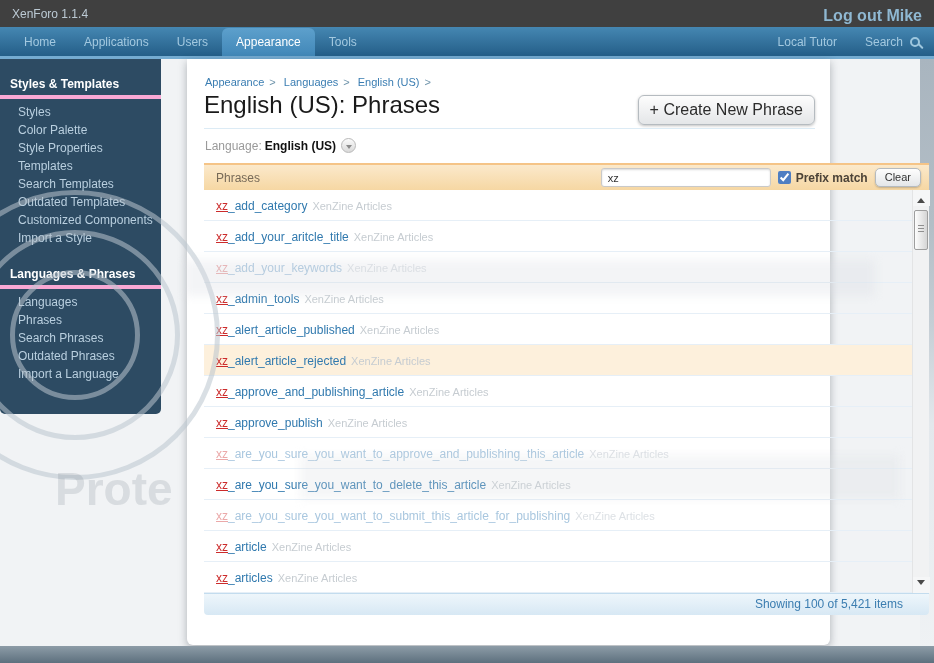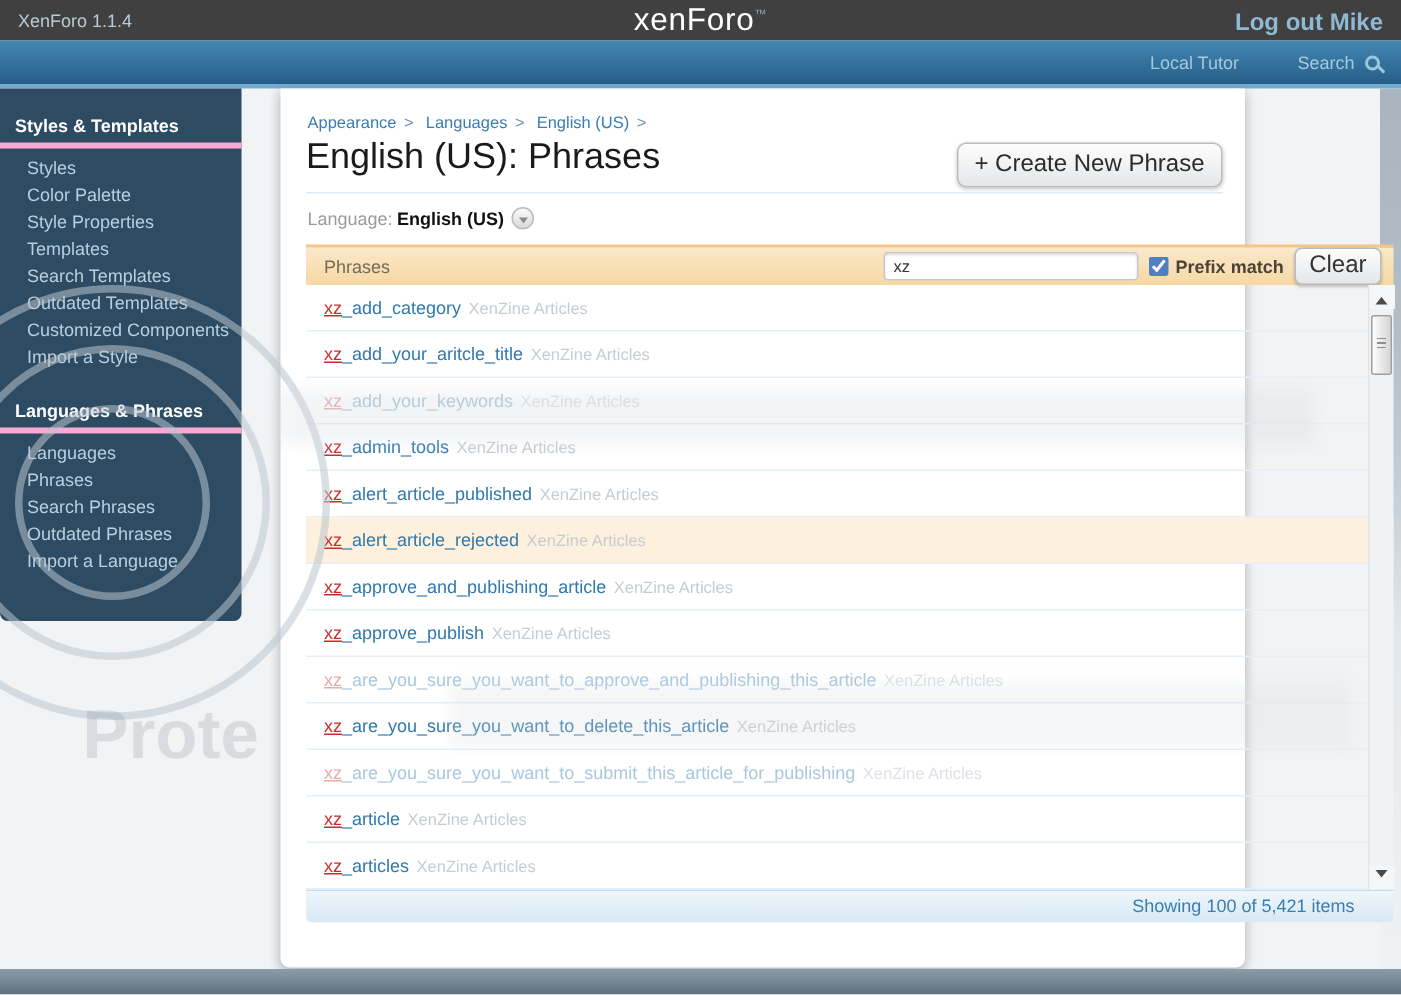--- a/index.html
+++ b/index.html
@@ -33,21 +33,21 @@
     border-bottom:3px solid #74abd1;
   }
   .navbar .tabs { position:absolute; left:10px; bottom:0; display:flex; }
   .navbar .tab {
     display:block; padding:7px 14px 7px; font-size:12px; color:#a3c9e0;
   }
   .navbar .tab.active {
     background:linear-gradient(#5da0cc,#4187b8);
     border-radius:6px 6px 0 0; color:#ffffff;
   }
-  .nav-right { position:absolute; right:14px; bottom:7px; display:flex; align-items:center; gap:39px; }
+  .nav-right { position:absolute; right:14px; bottom:7px; display:flex; align-items:center; gap:28px; }
   .nav-right a { font-size:12px; color:#a3c9e0; display:flex; align-items:center; }
   .mag {
     width:10px; height:10px; border:2px solid #9ec7de; border-radius:50%;
     display:inline-block; position:relative; margin-left:7px;
   }
   .mag::after {
     content:""; position:absolute; width:7px; height:2px; background:#9ec7de;
     transform:rotate(45deg); right:-6px; bottom:-2px; border-radius:1px;
   }
 
@@ -115,21 +115,21 @@
     width:170px; height:19px; border:1px solid #c9c9c9; border-radius:3px;
     font-family:"Liberation Sans", sans-serif; font-size:11px; color:#333;
     padding:0 6px; box-shadow:inset 0 1px 2px rgba(0,0,0,0.15);
   }
   .filter-bar input[type=checkbox] {
     width:13px; height:13px; margin:0 5px 0 7px; accent-color:#4f7ec2;
   }
   .filter-bar .pm-label { font-size:12px; font-weight:bold; color:#4c4338; margin-right:7px; }
   .clear-btn {
     font-family:"Liberation Sans", sans-serif;
-    font-size:16px; color:#333; padding:2px 9px 3px;
+    font-size:11px; color:#333; padding:2px 9px 3px;
     background:linear-gradient(#fdfdfd,#e4e6e8);
     border:1px solid #b5bbc0; border-radius:5px;
     box-shadow:0 1px 2px rgba(0,0,0,0.2); cursor:pointer;
   }
 
   
   .list { position:absolute; left:17px; top:131px; width:725px; height:403px; }
   .row {
     height:31px; line-height:30px; padding-left:12px;
     border-bottom:1px solid #e6eff7; white-space:nowrap; overflow:hidden;
@@ -198,25 +198,31 @@
   }
   .wm-band { position:absolute; filter:blur(5px); }
   .wm-band.b1 { left:185px; top:260px; width:690px; height:36px; background:rgba(214,220,225,0.30); }
   .wm-band.b2 { left:300px; top:455px; width:600px; height:44px; background:rgba(218,223,227,0.28); }
 </style>
 </head>
 <body>
 
 <div class="topbar">
   <span class="version">XenForo 1.1.4</span>
-  <div class="logo"><span>xenForo</span><sup>™</sup></div>
   <a class="logout">Log out Mike</a>
 </div>
 
 <div class="navbar">
+  <div class="tabs">
+    <a class="tab">Home</a>
+    <a class="tab">Applications</a>
+    <a class="tab">Users</a>
+    <a class="tab active">Appearance</a>
+    <a class="tab">Tools</a>
+  </div>
   <div class="nav-right">
     <a>Local Tutor</a>
     <a>
         <span>Search</span>
         <span class="mag"></span>
       </a>
   </div>
 </div>
 
 <div class="sidebar">

